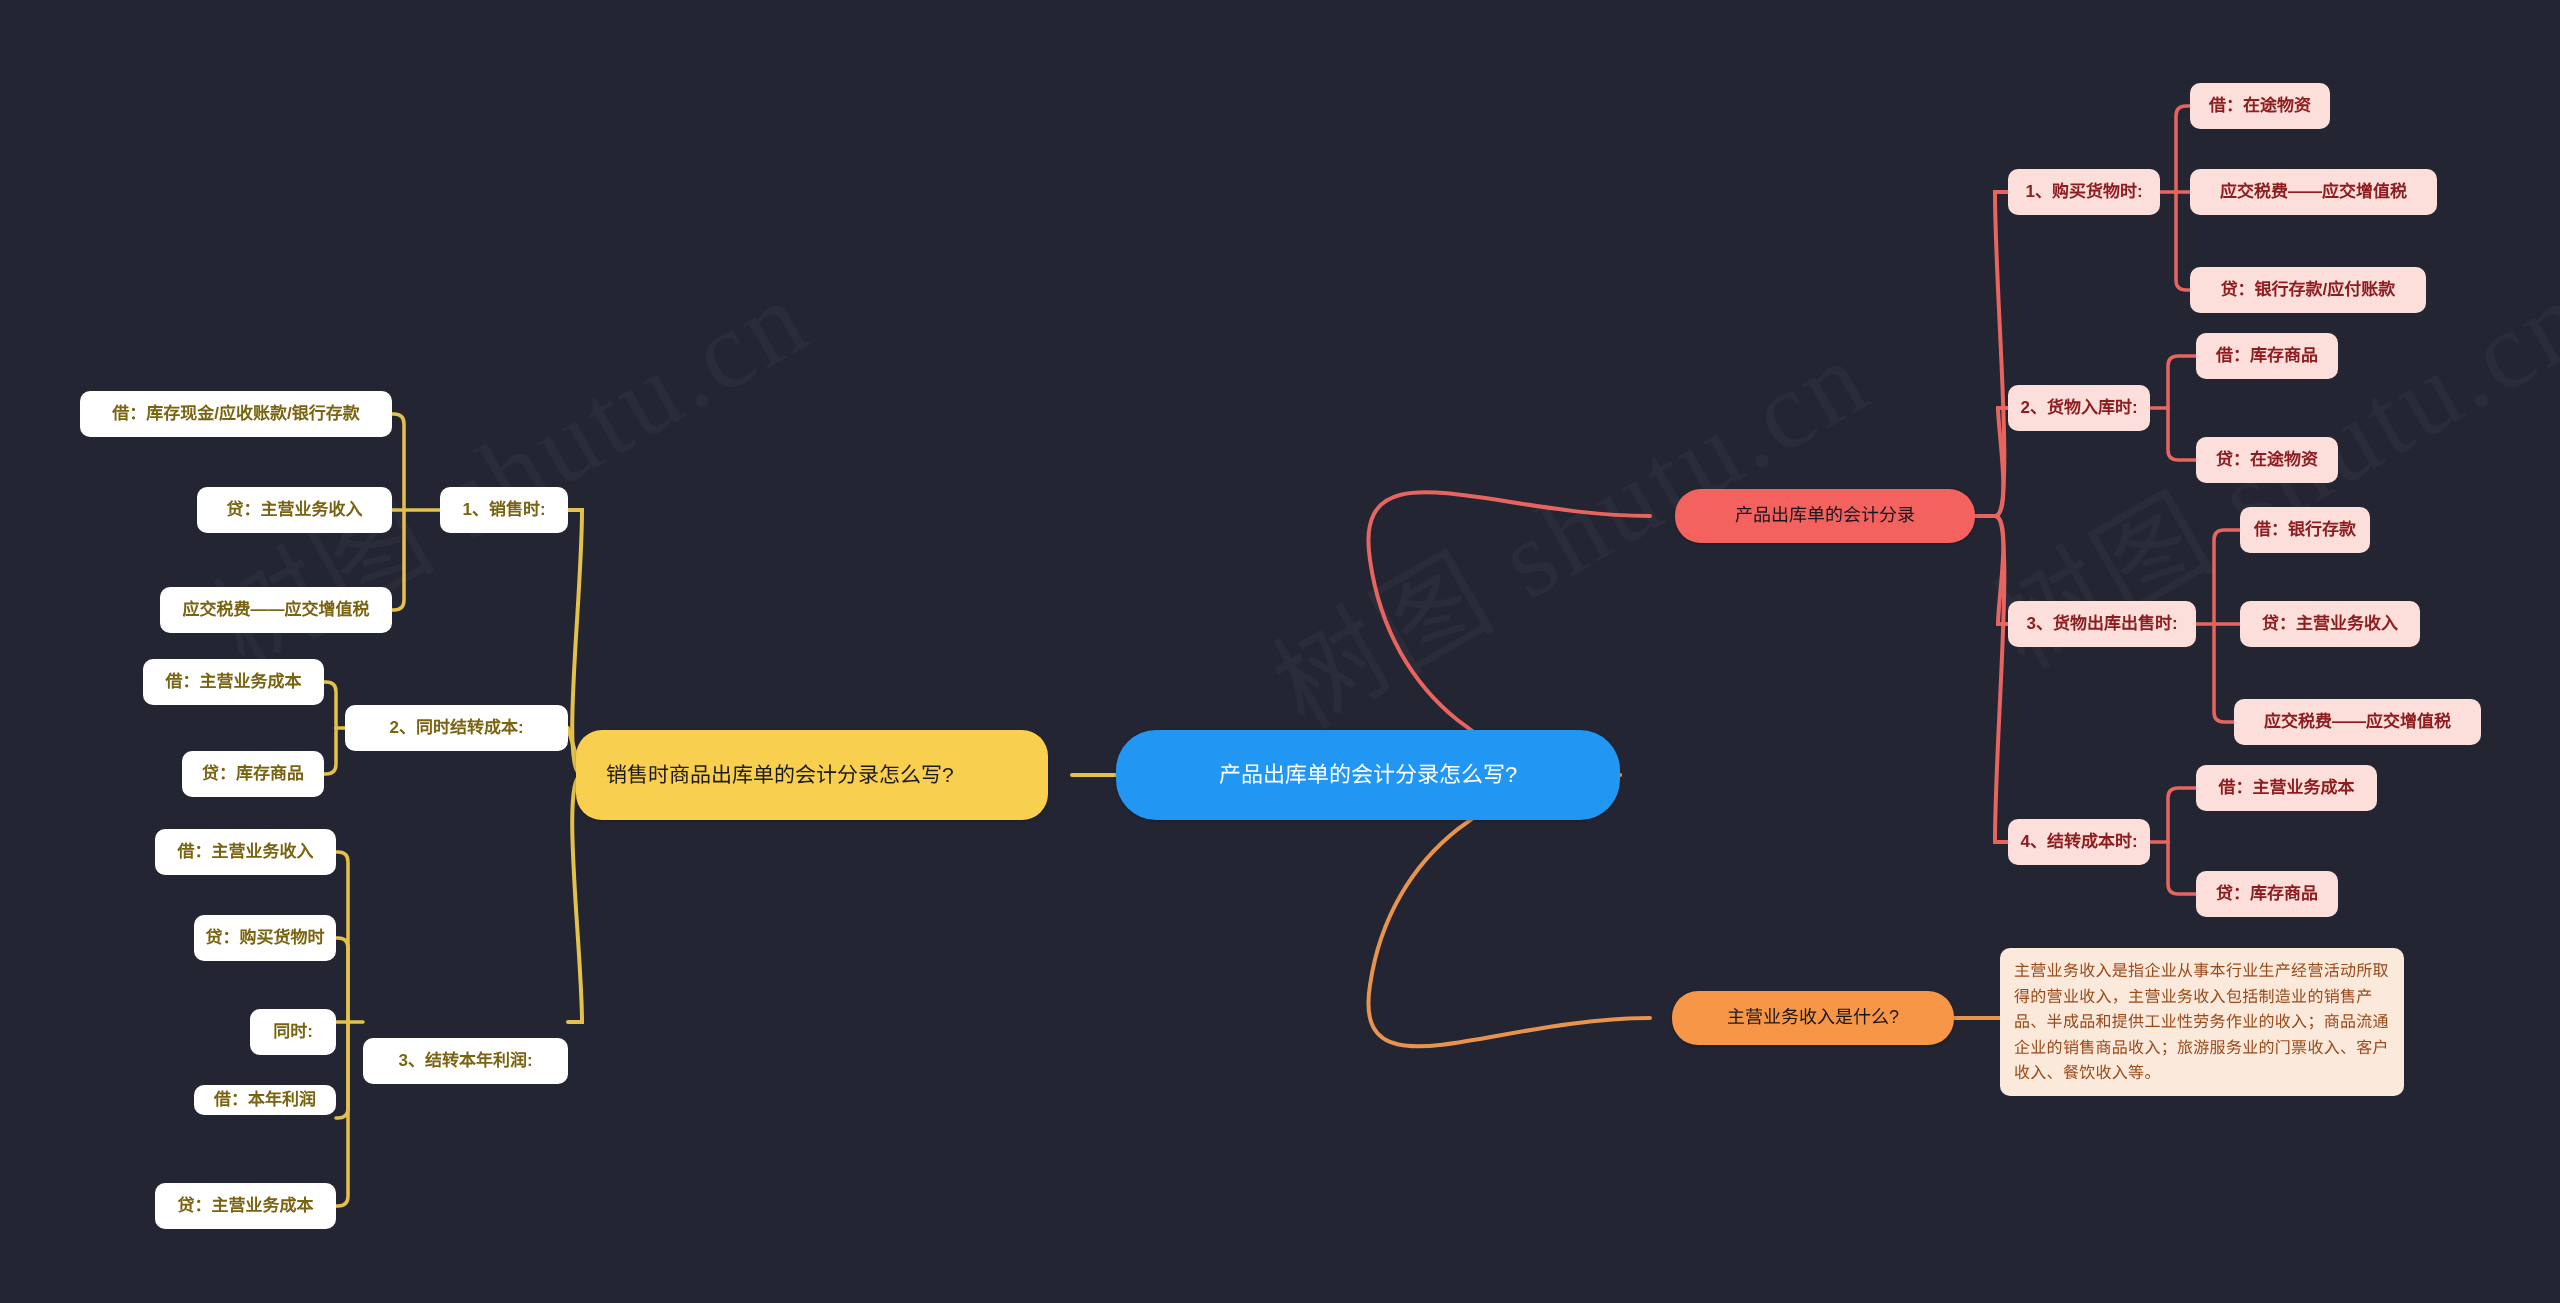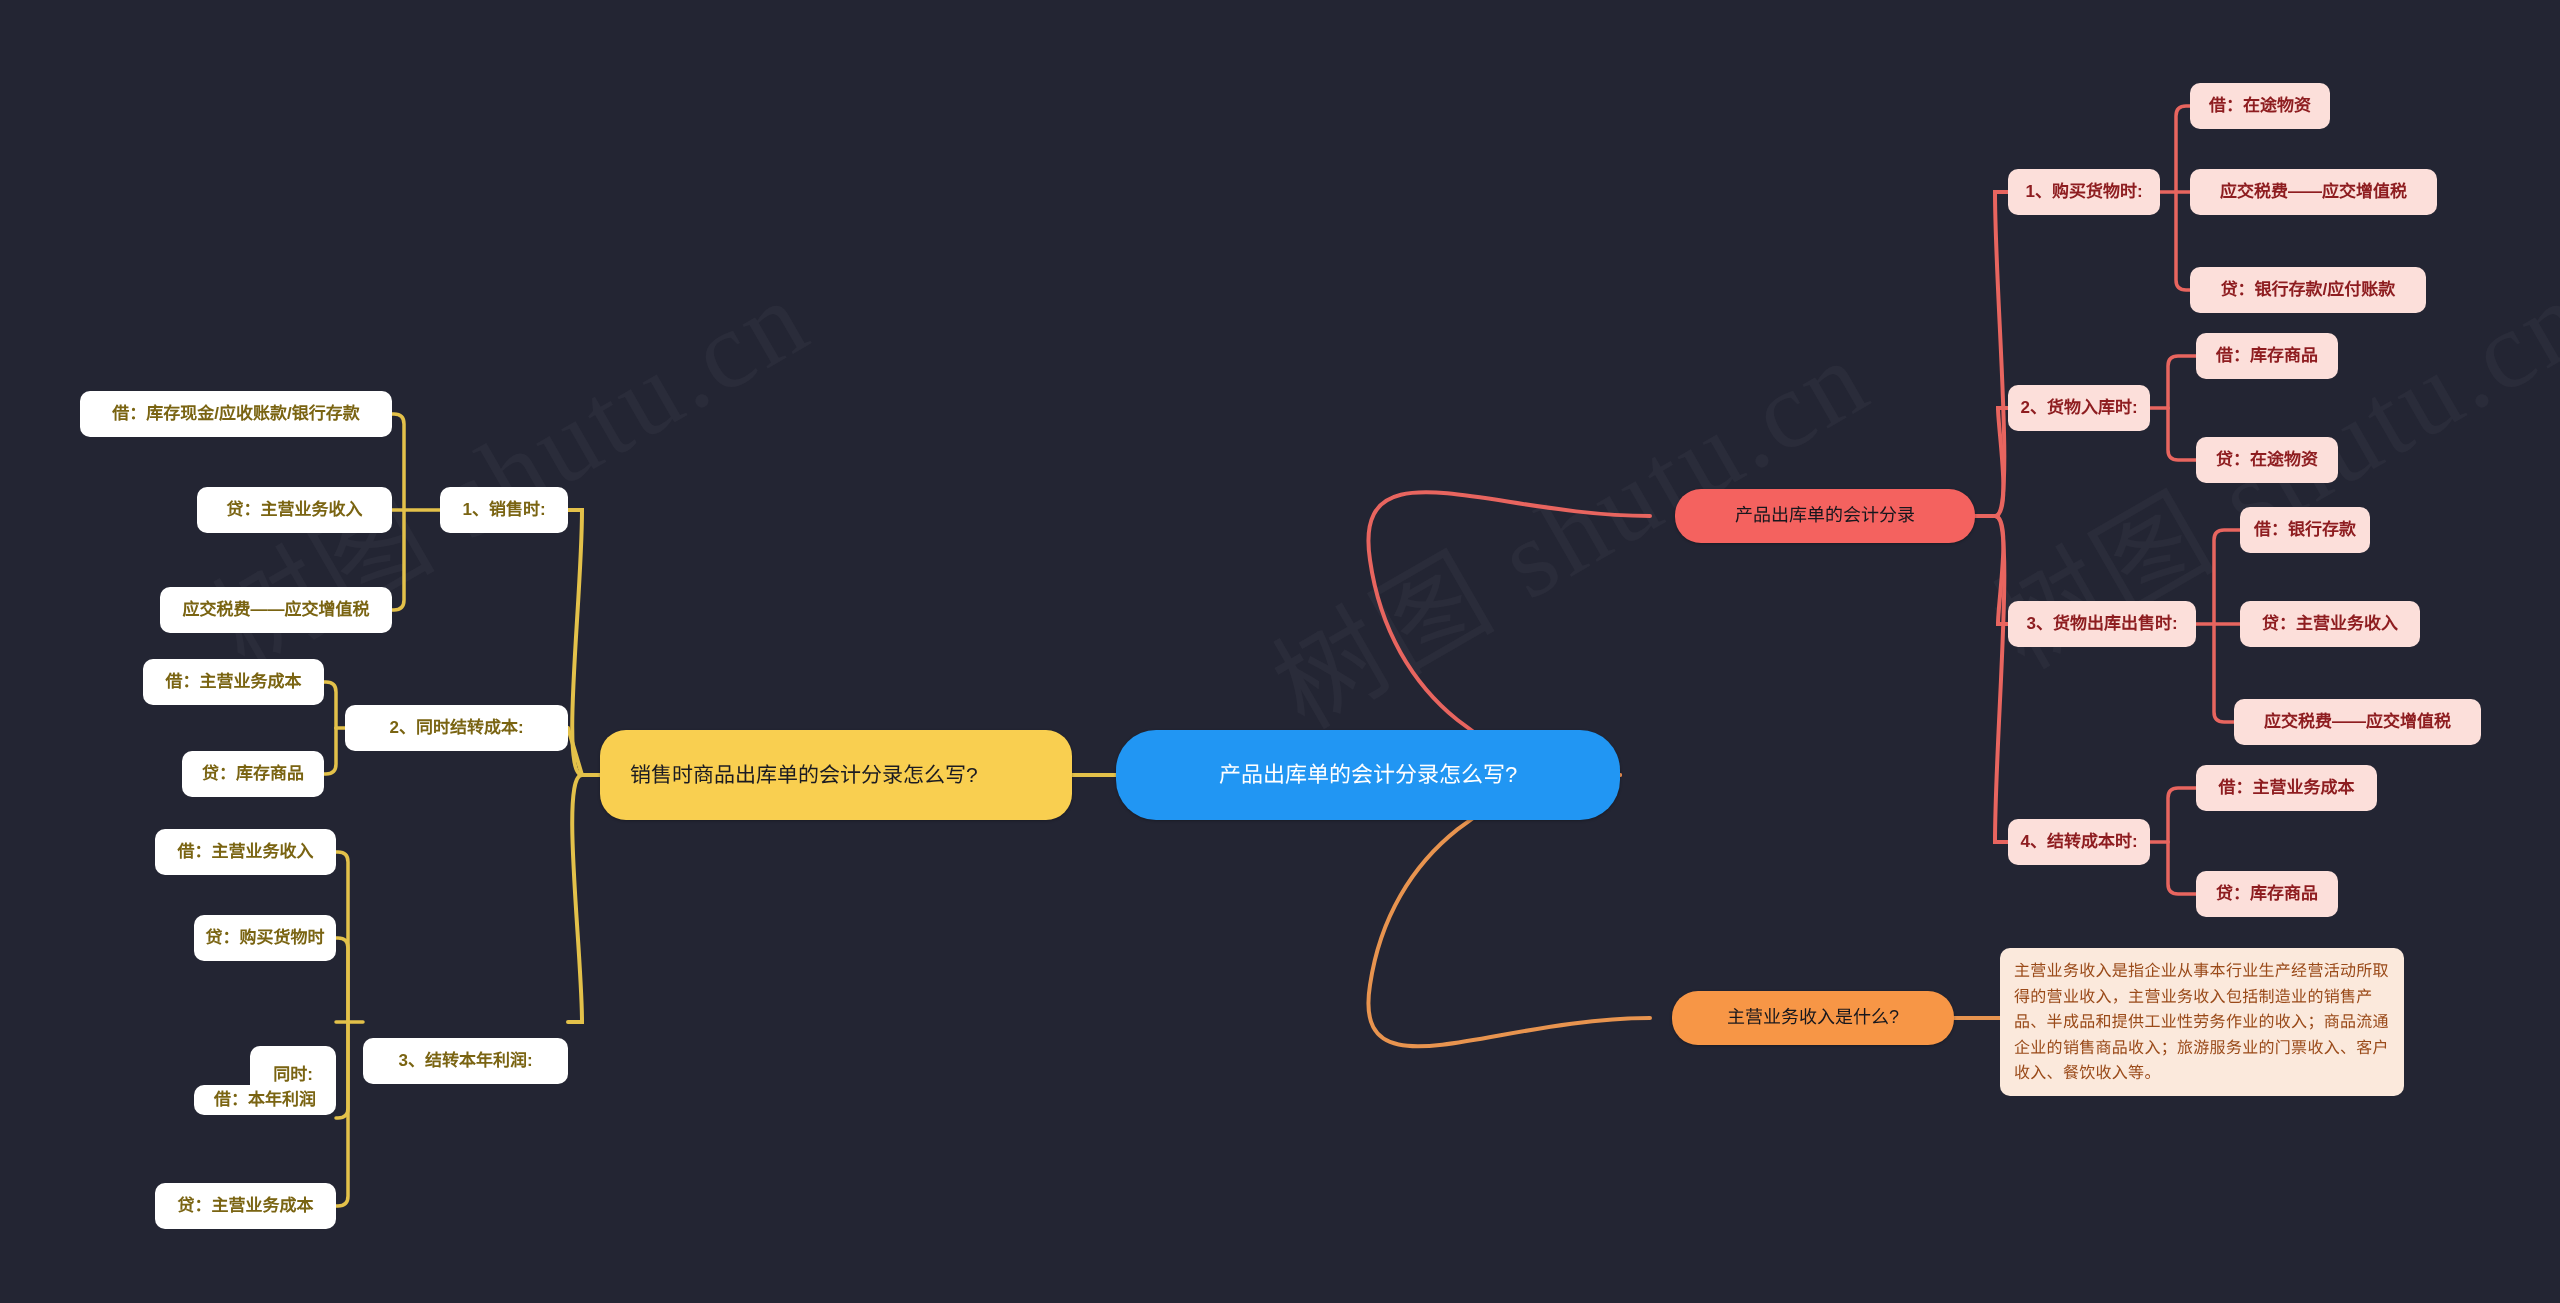--- a/index.html
+++ b/index.html
@@ -162,36 +162,36 @@
       <path d="M2150 842 L2168 842" stroke="#e8655f" stroke-width="3.5"></path>
       <path d="M2168 842 L2168 798 Q2168 788 2178 788 L2196 788" stroke="#e8655f" stroke-width="3.5"></path>
       <path d="M2168 842 L2168 884 Q2168 894 2178 894 L2196 894" stroke="#e8655f" stroke-width="3.5"></path>
 
       <path d="M1954 1018 L2000 1018" stroke="#e8944f" stroke-width="4"></path>
     </g>
   </svg>
 
   <div class="node root" style="left:1116px; top:730px; width:504px; height:90px;">产品出库单的会计分录怎么写?</div>
 
-  <div class="node topic yellow" style="left:600px; top:730px; width:472px; height:90px;">销售时商品出库单的会计分录怎么写?</div>
+  <div class="node topic yellow" style="left:576px; top:730px; width:472px; height:90px;">销售时商品出库单的会计分录怎么写?</div>
 
   <div class="node leaf cream" style="left:440px; top:487px; width:128px; height:46px;">1、销售时:</div>
   <div class="node leaf cream" style="left:345px; top:705px; width:223px; height:46px;">2、同时结转成本:</div>
   <div class="node leaf cream" style="left:363px; top:1038px; width:205px; height:46px;">3、结转本年利润:</div>
 
   <div class="node leaf cream" style="left:80px; top:391px; width:312px; height:46px;">借：库存现金/应收账款/银行存款</div>
   <div class="node leaf cream" style="left:197px; top:487px; width:195px; height:46px;">贷：主营业务收入</div>
   <div class="node leaf cream" style="left:160px; top:587px; width:232px; height:46px;">应交税费——应交增值税</div>
 
   <div class="node leaf cream" style="left:143px; top:659px; width:181px; height:46px;">借：主营业务成本</div>
   <div class="node leaf cream" style="left:182px; top:751px; width:142px; height:46px;">贷：库存商品</div>
 
   <div class="node leaf cream" style="left:155px; top:829px; width:181px; height:46px;">借：主营业务收入</div>
   <div class="node leaf cream" style="left:194px; top:915px; width:142px; height:46px;">贷：购买货物时</div>
-  <div class="node leaf cream" style="left:250px; top:1046px; width:86px; height:58px;">同时:</div>
+  <div class="node leaf cream" style="left:250px; top:1009px; width:86px; height:46px;">同时:</div>
   <div class="node leaf cream" style="left:194px; top:1085px; width:142px; height:30px;">借：本年利润</div>
   <div class="node leaf cream" style="left:155px; top:1183px; width:181px; height:46px;">贷：主营业务成本</div>
 
   <div class="node topic red" style="left:1675px; top:489px; width:300px; height:54px;">产品出库单的会计分录</div>
 
   <div class="node leaf pink" style="left:2008px; top:169px; width:152px; height:46px;">1、购买货物时:</div>
   <div class="node leaf pink" style="left:2008px; top:385px; width:142px; height:46px;">2、货物入库时:</div>
   <div class="node leaf pink" style="left:2008px; top:601px; width:188px; height:46px;">3、货物出库出售时:</div>
   <div class="node leaf pink" style="left:2008px; top:819px; width:142px; height:46px;">4、结转成本时:</div>
 

